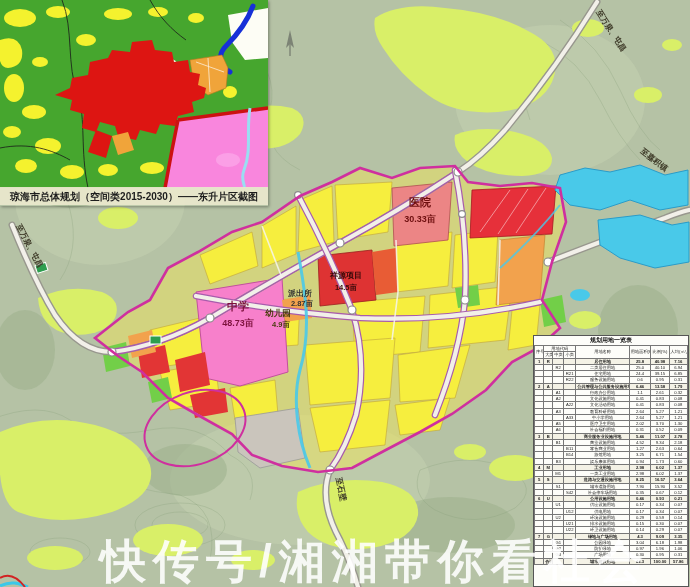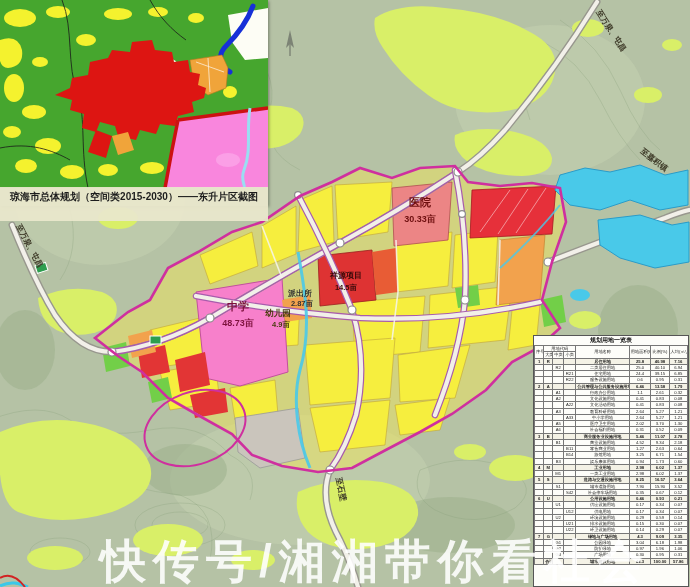--- a/index.html
+++ b/index.html
@@ -13,21 +13,21 @@
   .yp{fill:#f6ee3e;stroke:#bfa23a;stroke-width:.6;}
   .rc{stroke:#98978e;stroke-width:7;fill:none;stroke-linecap:round;}
   .rw{stroke:#f2f0e9;stroke-width:4.2;fill:none;stroke-linecap:round;}
   .rp{stroke:#a85cac;stroke-width:6.6;fill:none;stroke-linecap:round;}
   .rt{stroke:#f6f4ee;stroke-width:1.6;fill:none;opacity:.85;}
   .jc{fill:#ffffff;stroke:#8a8a8a;stroke-width:1.2;}
   .blbl{font-size:8px;font-weight:bold;fill:#3e3a28;}
   
   #inset{position:absolute;left:0;top:0;width:268px;height:206px;z-index:10;
          box-shadow:1px 1px 3px rgba(0,0,0,.35);}
-  #inset-caption{position:absolute;left:0;top:187px;width:268px;height:34px;
+  #inset-caption{position:absolute;left:0;top:187px;width:268px;height:18px;
          background:rgba(233,231,203,.95);color:#1d1d1d;font-size:10px;font-weight:bold;
          line-height:19px;text-align:center;white-space:nowrap;letter-spacing:0px;}
   
   #land-table{position:absolute;left:533px;top:335px;width:156px;height:252px;z-index:20;
          background:#fdfdf9;border:1px solid #555;box-sizing:border-box;overflow:hidden;}
   #land-table .ttl{font-size:6px;font-weight:bold;text-align:center;color:#111;
          padding:1px 0;line-height:7px;}
   #land-table table{border-collapse:collapse;width:100%;table-layout:fixed;}
   #land-table th,#land-table td{border:0.5px solid #777;font-size:4.2px;line-height:1.25;
          padding:0 1px;color:#1c1c1c;text-align:center;overflow:hidden;white-space:nowrap;

